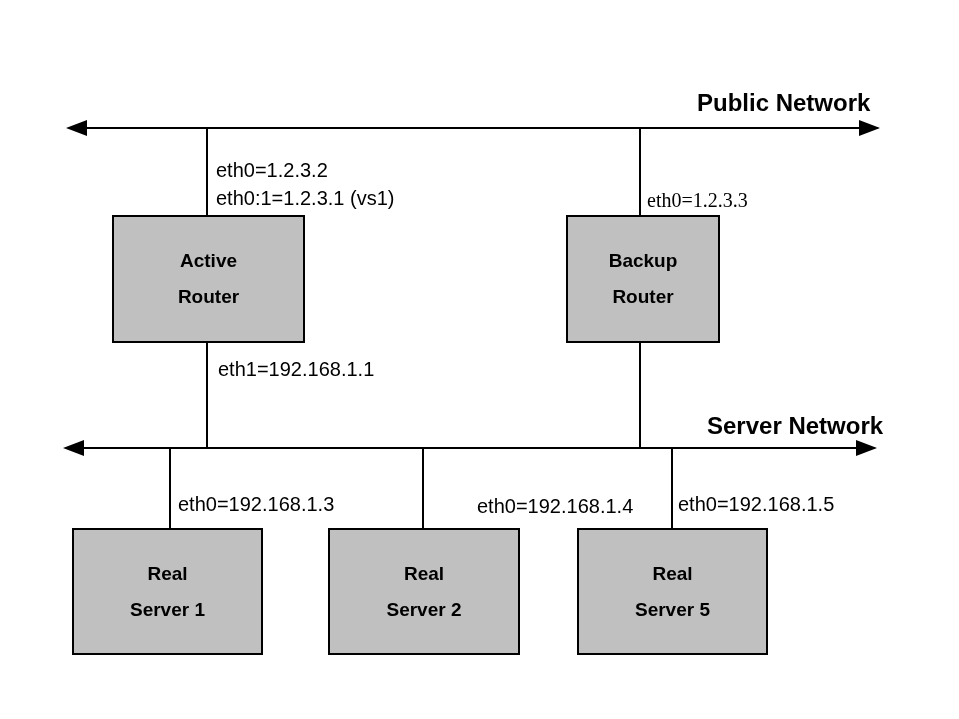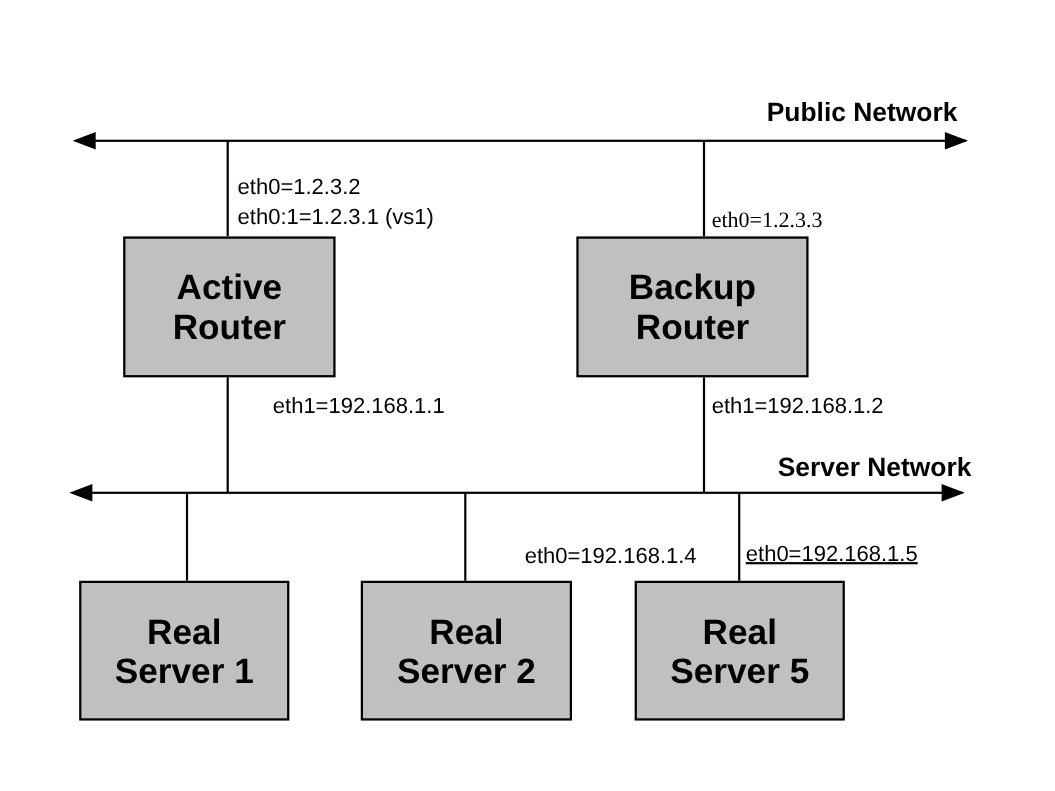--- a/index.html
+++ b/index.html
@@ -42,21 +42,21 @@
     white-space:nowrap;
   }
   .node{
     position:absolute;
     box-sizing:border-box;
     background:var(--box-fill);
     border:2px solid var(--box-border);
     display:flex;flex-direction:column;
     align-items:center;justify-content:center;
     text-align:center;
-    font-size:32px;font-weight:bold;line-height:36px;
+    font-size:19px;font-weight:bold;line-height:36px;
   }
 </style>
 </head>
 <body>
 
 <div class="canvas">
 
   <div class="netlabel" style="left:673px;top:91px;">Public Network</div>
   <div class="hline" style="left:70px;top:127px;width:808px;"></div>
   <div class="arrow arrow-left" style="left:66px;top:120px;"></div>
@@ -68,44 +68,44 @@
   <div class="iplabel" style="left:216px;top:156px;">
     <div>eth0=1.2.3.2</div>
     <div>eth0:1=1.2.3.1 (vs1)</div>
   </div>
   <div class="iplabel" style="left:647px;top:186px;font-family:Liberation Serif, serif;">eth0=1.2.3.3</div>
 
   <div class="node" style="left:112px;top:215px;width:193px;height:128px;">
     <span>Active</span>
     <span>Router</span>
   </div>
-  <div class="node" style="left:524px;top:215px;width:211px;height:128px;">
+  <div class="node" style="left:566px;top:215px;width:154px;height:128px;">
     <span>Backup</span>
     <span>Router</span>
   </div>
 
   <div class="vline" style="left:206px;top:343px;height:105px;"></div>
   <div class="vline" style="left:639px;top:343px;height:105px;"></div>
 
-  <div class="iplabel" style="left:218px;top:355px;margin-left:30px;">
+  <div class="iplabel" style="left:218px;top:355px;">
     <div>eth1=192.168.1.1</div>
   </div>
-  <div class="iplabel" style="left:647px;top:355px;">eth1=192.168.1.2</div>
 
   <div class="netlabel" style="left:683px;top:414px;">Server Network</div>
   <div class="hline" style="left:67px;top:447px;width:808px;"></div>
   <div class="arrow arrow-left" style="left:63px;top:440px;"></div>
   <div class="arrow arrow-right" style="left:856px;top:440px;"></div>
 
   <div class="vline" style="left:169px;top:448px;height:80px;"></div>
   <div class="vline" style="left:422px;top:448px;height:80px;"></div>
   <div class="vline" style="left:671px;top:448px;height:80px;"></div>
 
+  <div class="iplabel" style="left:178px;top:490px;">eth0=192.168.1.3</div>
   <div class="iplabel" style="left:430px;top:492px;margin-left:47px;">eth0=192.168.1.4</div>
-  <div class="iplabel" style="left:678px;top:490px;text-decoration:underline;">eth0=192.168.1.5</div>
+  <div class="iplabel" style="left:678px;top:490px;">eth0=192.168.1.5</div>
 
   <div class="node" style="left:72px;top:528px;width:191px;height:127px;">
     <span>Real</span>
     <span>Server 1</span>
   </div>
   <div class="node" style="left:328px;top:528px;width:192px;height:127px;">
     <span>Real</span>
     <span>Server 2</span>
   </div>
   <div class="node" style="left:577px;top:528px;width:191px;height:127px;">

